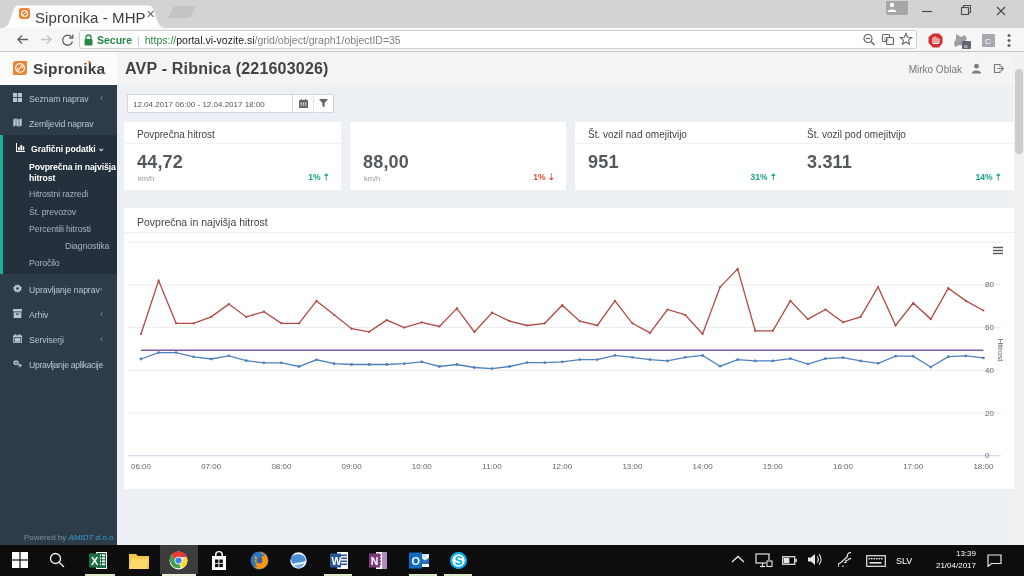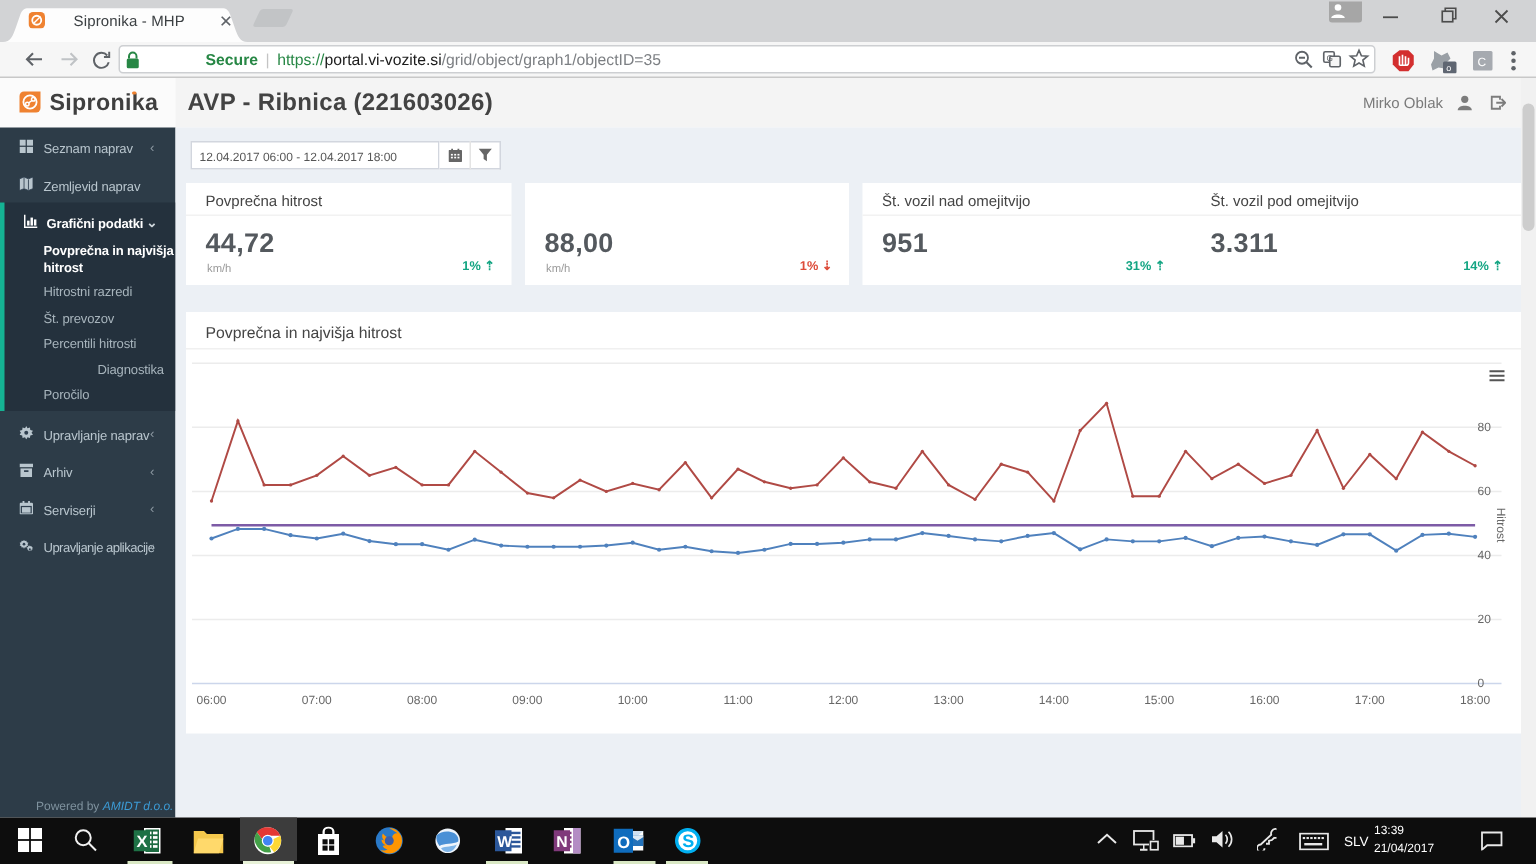--- a/index.html
+++ b/index.html
@@ -5,29 +5,29 @@
 * { margin:0; padding:0; box-sizing:border-box; }
 html,body { width:1024px; height:576px; overflow:hidden; }
 body { font-family:"Liberation Sans", sans-serif; position:relative; background:#fff; }
 .abs { position:absolute; }
 svg { display:block; }
 
 
 #tabstrip { left:0; top:0; width:1024px; height:28px; background:#d2d3d5; }
 #tabshape { left:2px; top:5px; }
 #favicon { left:19px; top:8px; width:11px; height:11px; }
-#tabtitle { left:49px; top:9px; font-size:10px; color:#3c4043; letter-spacing:.1px; }
+#tabtitle { left:35px; top:9px; font-size:15px; color:#3c4043; letter-spacing:.1px; }
 #tabclose { left:146px; top:8px; font-size:11px; color:#5f6368; }
 #newtab { left:171px; top:6px; width:22px; height:12px; background:#c2c4c6; transform:skewX(-25deg); border-radius:2px; }
 #winbtns { right:6px; top:3px; font-size:11px; color:#4a4a4a; }
 #profilebox { left:886px; top:1px; width:22px; height:14px; background:#a6a6a6; border-radius:0 0 2px 2px; text-align:center; }
 #toolbar { left:0; top:28px; width:1024px; height:24px; background:#f6f6f6; border-bottom:1px solid #c8c8c8; }
 #omnibox { left:79px; top:30px; width:838px; height:19px; background:#fff; border:1px solid #cdcfd2; border-radius:3px; }
 #urltext { left:97px; top:34px; font-size:10.5px; color:#202124; white-space:nowrap; }
-#urltext .sec { color:#278745; font-weight:bold;margin-left:40px; }
+#urltext .sec { color:#278745; font-weight:bold; }
 #urltext .sep { color:#c4c4c4; padding:0 5px; font-weight:normal; }
 #urltext .scheme { color:#278745; }
 #urltext .host { color:#1b1b1b; }
 #urltext .path { color:#7c7f83; }
 
 
 #logo { left:0; top:52px; width:117px; height:33px; background:#fbfbfb; }
 #navbar { left:117px; top:52px; width:907px; height:33px; background:#f4f4f4; }
 #pagetitle { left:125px; top:60px; font-size:16px; font-weight:bold; color:#434343; letter-spacing:.2px; }
 #username { right:62px; top:64px; font-size:10px; color:#7a7a7a; }
@@ -64,21 +64,21 @@
 
 
 #chartpanel { left:124px; top:208px; width:890px; height:281px; background:#fff; }
 #chartpanel h4 { font-size:10.5px; font-weight:normal; color:#444; padding:8px 0 0 13px; height:25px; border-bottom:1px solid #f0f0f0; }
 .chart { position:absolute; left:0; top:0; }
 
 
 #taskbar { left:0; top:545px; width:1024px; height:31px; background:#0d0d0d; color:#fff; }
 #chrometile { left:160px; top:545px; width:38px; height:29px; background:#3c3c3c; }
 .runline { position:absolute; top:574px; height:2px; background:#d9e8c4; }
-#traytime { right:48px; top:548px; width:60px; text-align:left; font-size:8px; line-height:12px; color:#fff; }
+#traytime { right:48px; top:548px; width:60px; text-align:right; font-size:8px; line-height:12px; color:#fff; }
 </style>
 </head>
 <body>
 
 <div class="abs" id="tabstrip"></div>
 <svg class="abs" id="tabshape" width="170" height="23" viewBox="0 0 170 23">
  <path d="M0,23 C5,23 6.5,19 8.5,13.5 L11.5,4.8 C12.6,1.8 14.2,0.5 17,0.5 L146,0.5 C148.8,0.5 150.4,1.8 151.5,4.8 L154.5,13.5 C156.5,19 158,23 163,23 Z" fill="#fdfdfd"></path>
 </svg>
 <svg class="abs" id="favicon" width="11" height="11" viewBox="0 0 11 11">
  <rect x="0" y="0" width="11" height="11" rx="3" fill="#ef8231"></rect>

